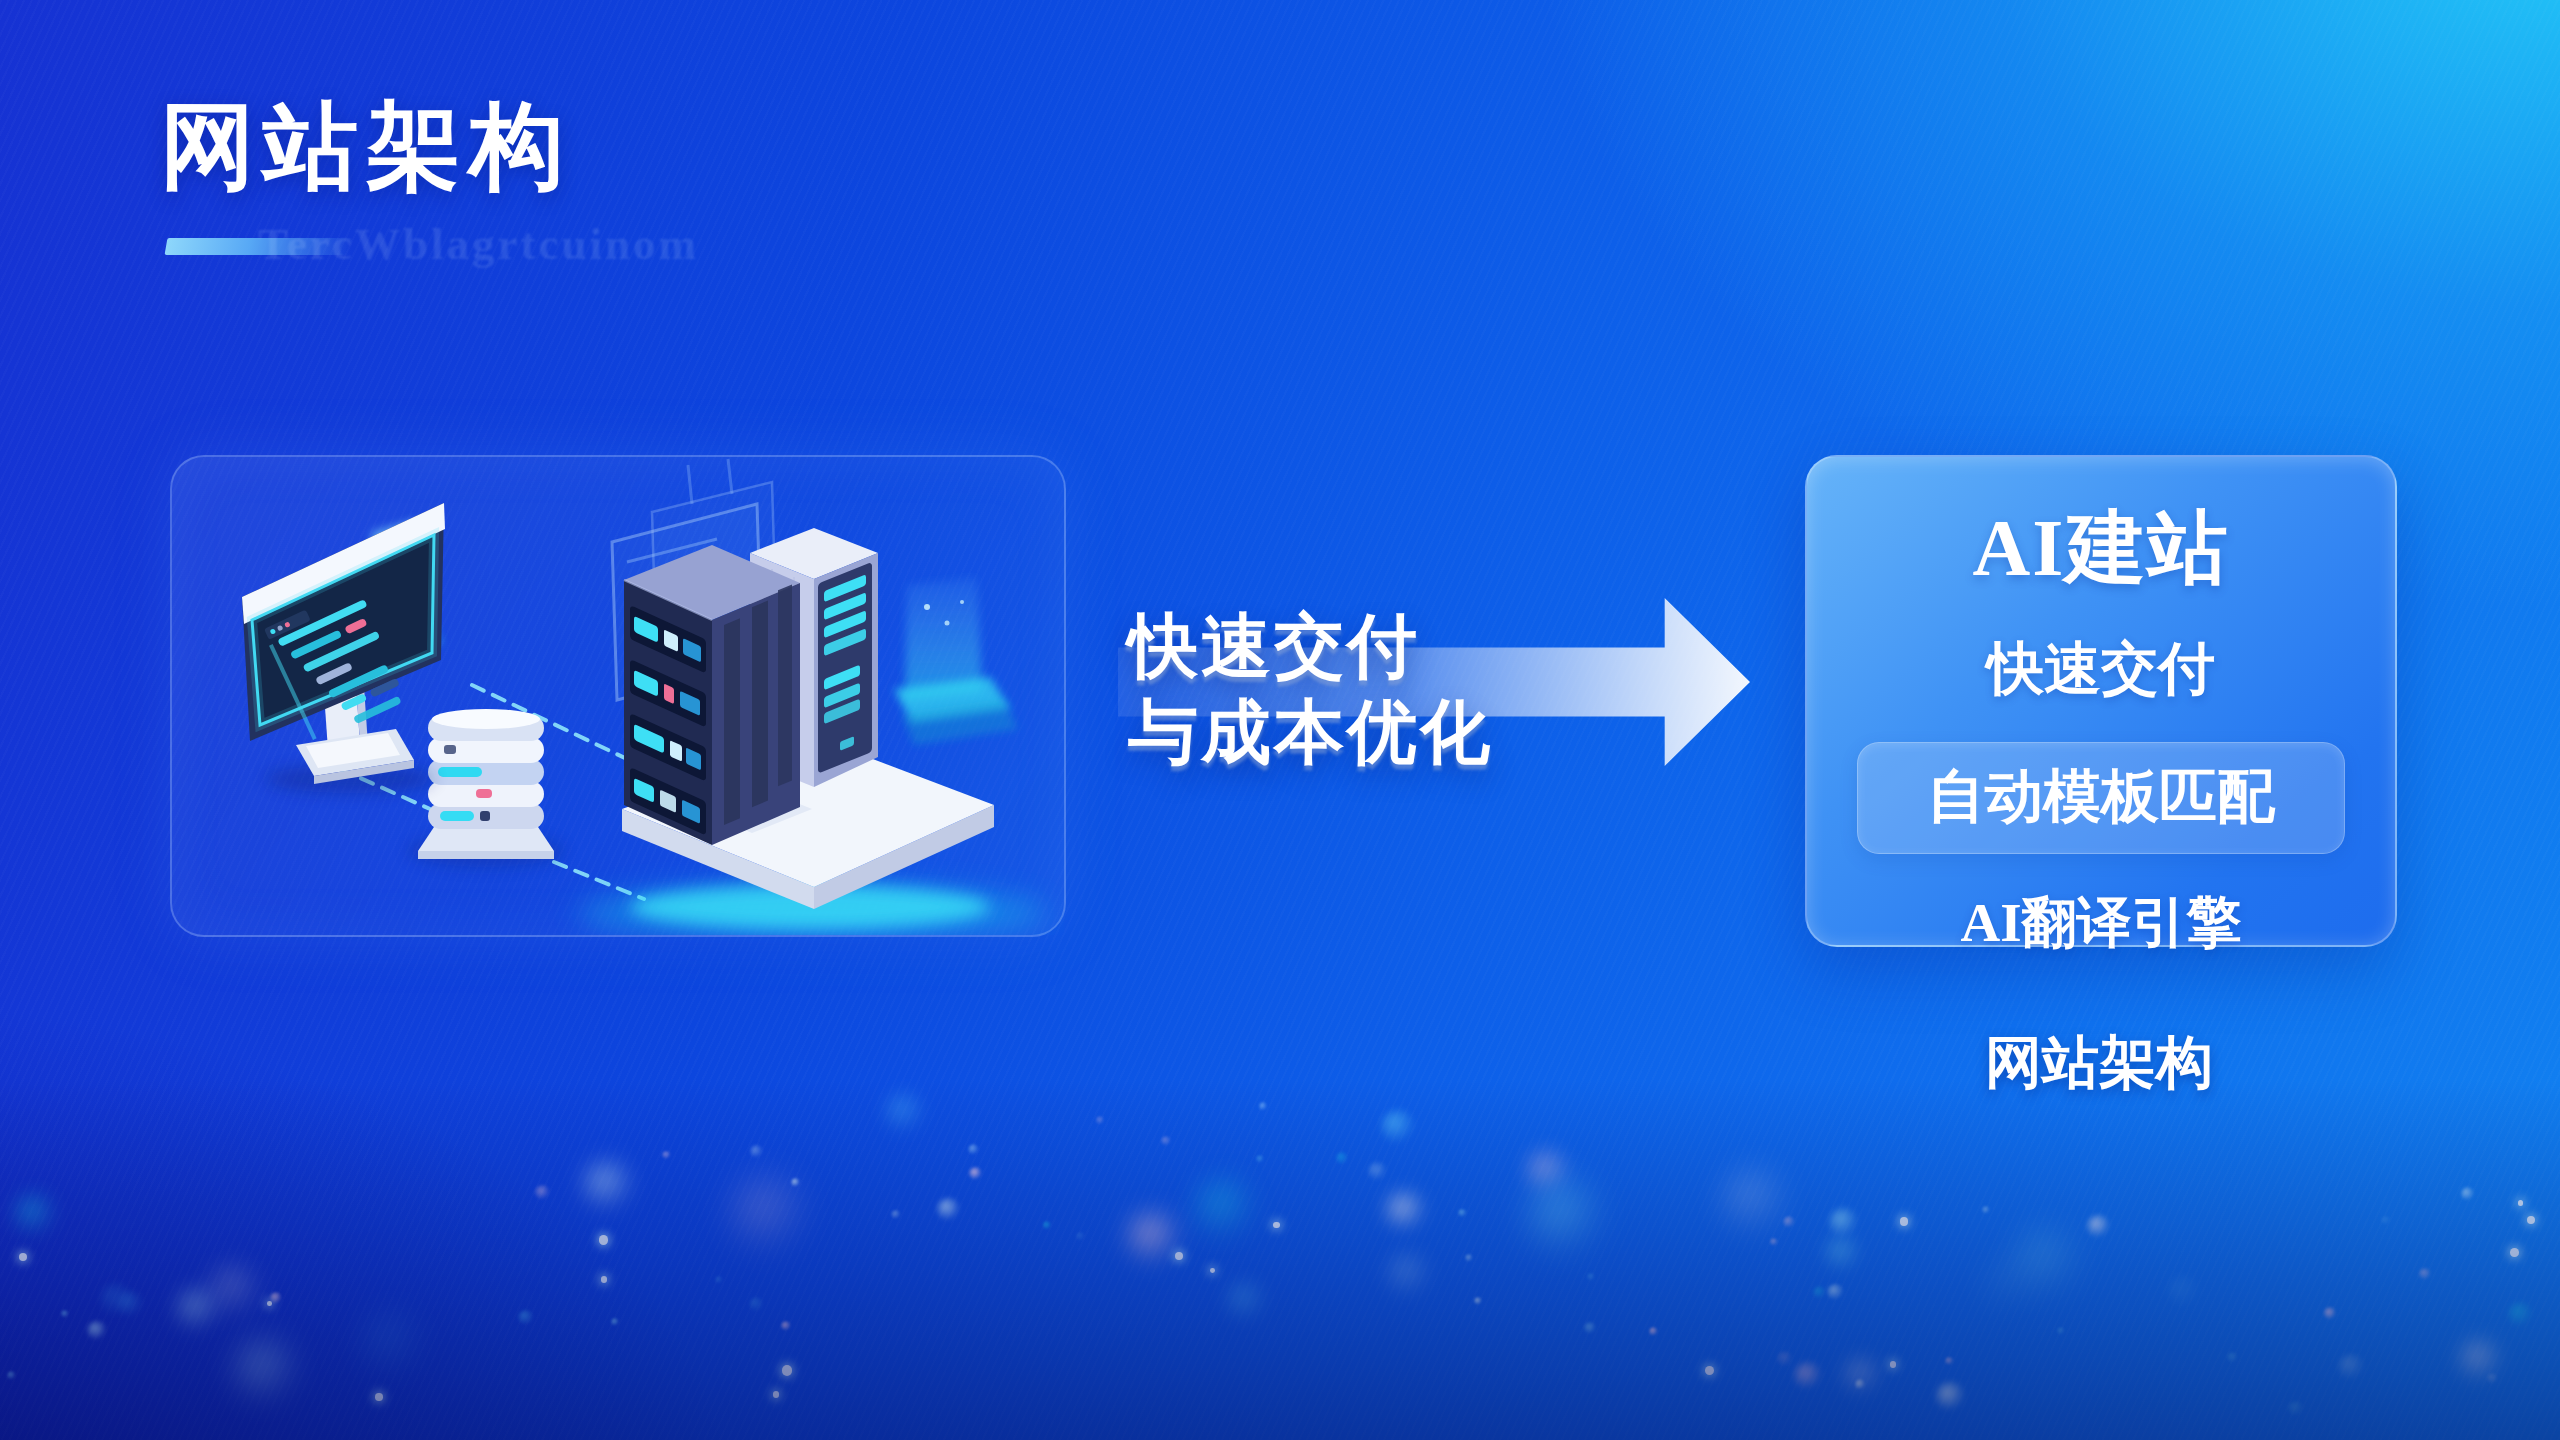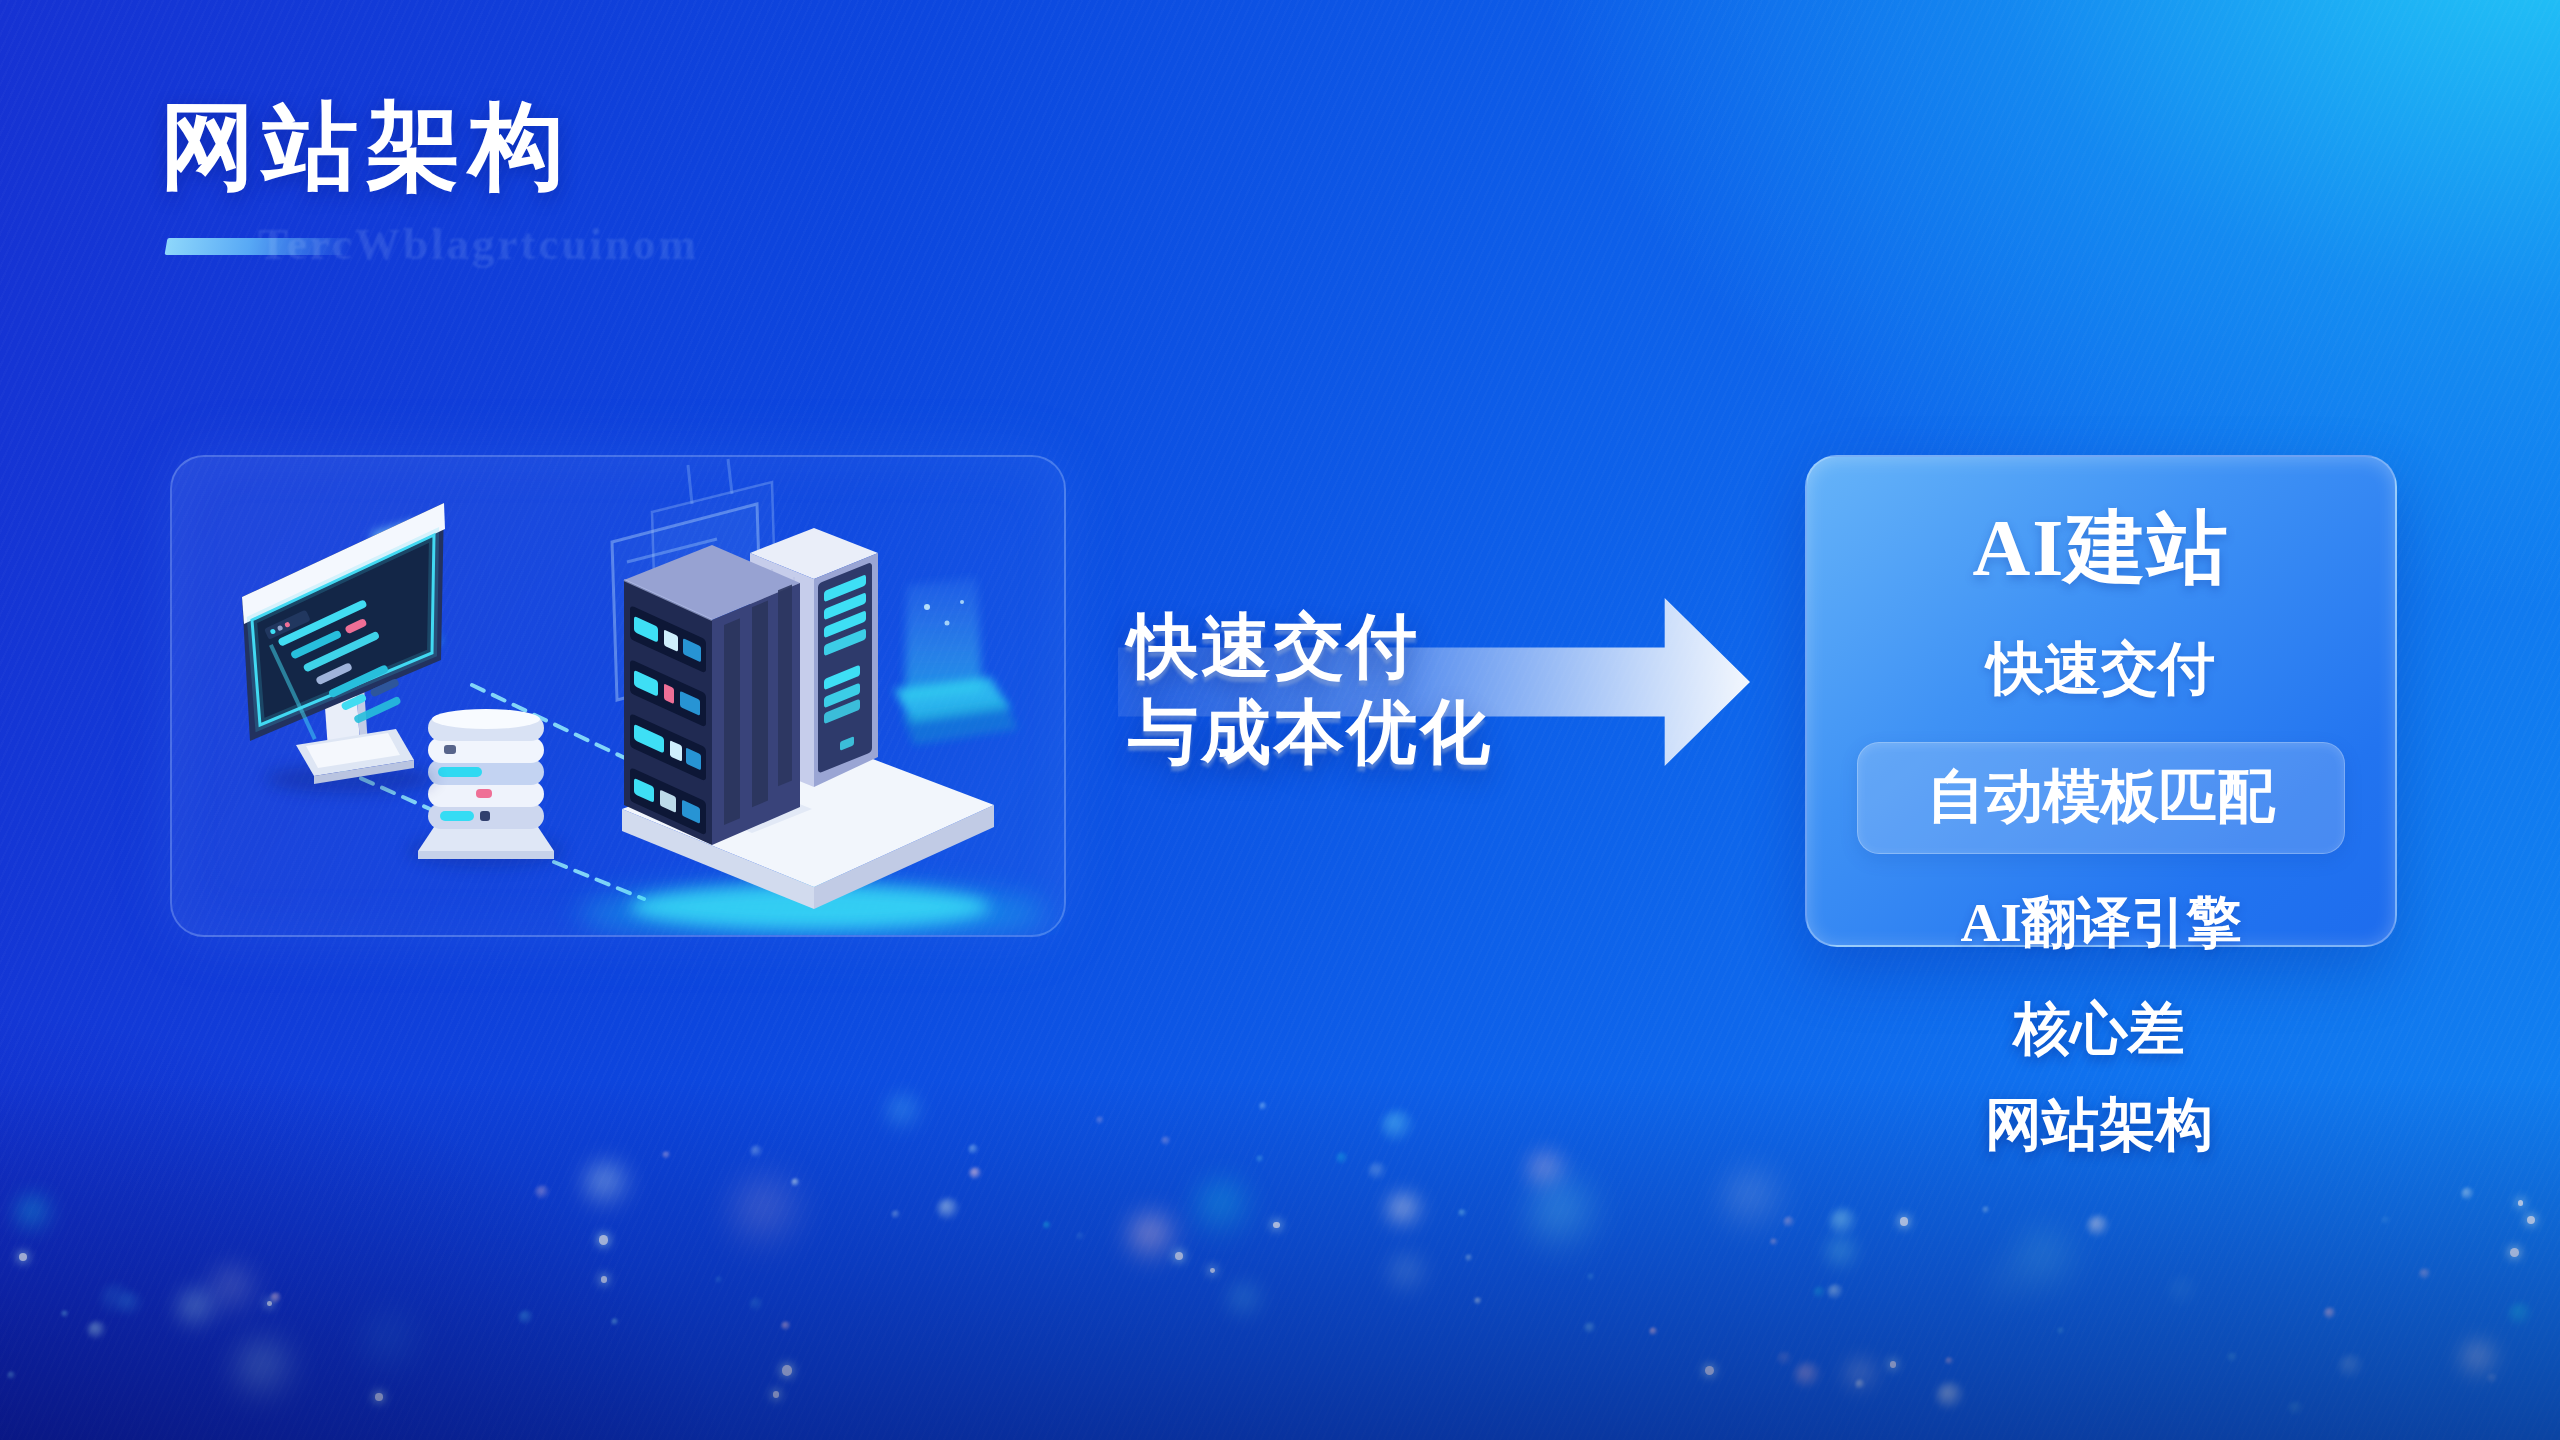--- a/index.html
+++ b/index.html
@@ -346,17 +346,16 @@
     <section class="ai-card">
       <h2>AI建站</h2>
       <p class="ai-item">快速交付</p>
       <div class="pill">
         <span>自动模板匹配</span>
       </div>
       <p class="ai-item last">AI翻译引擎</p>
     </section>
 
     <div class="caption-block caption-right">
-      <div class="line1">核心差</div>
       <div class="line2">网站架构</div>
     </div>
   </div>
 </div>
 
 </body></html>

